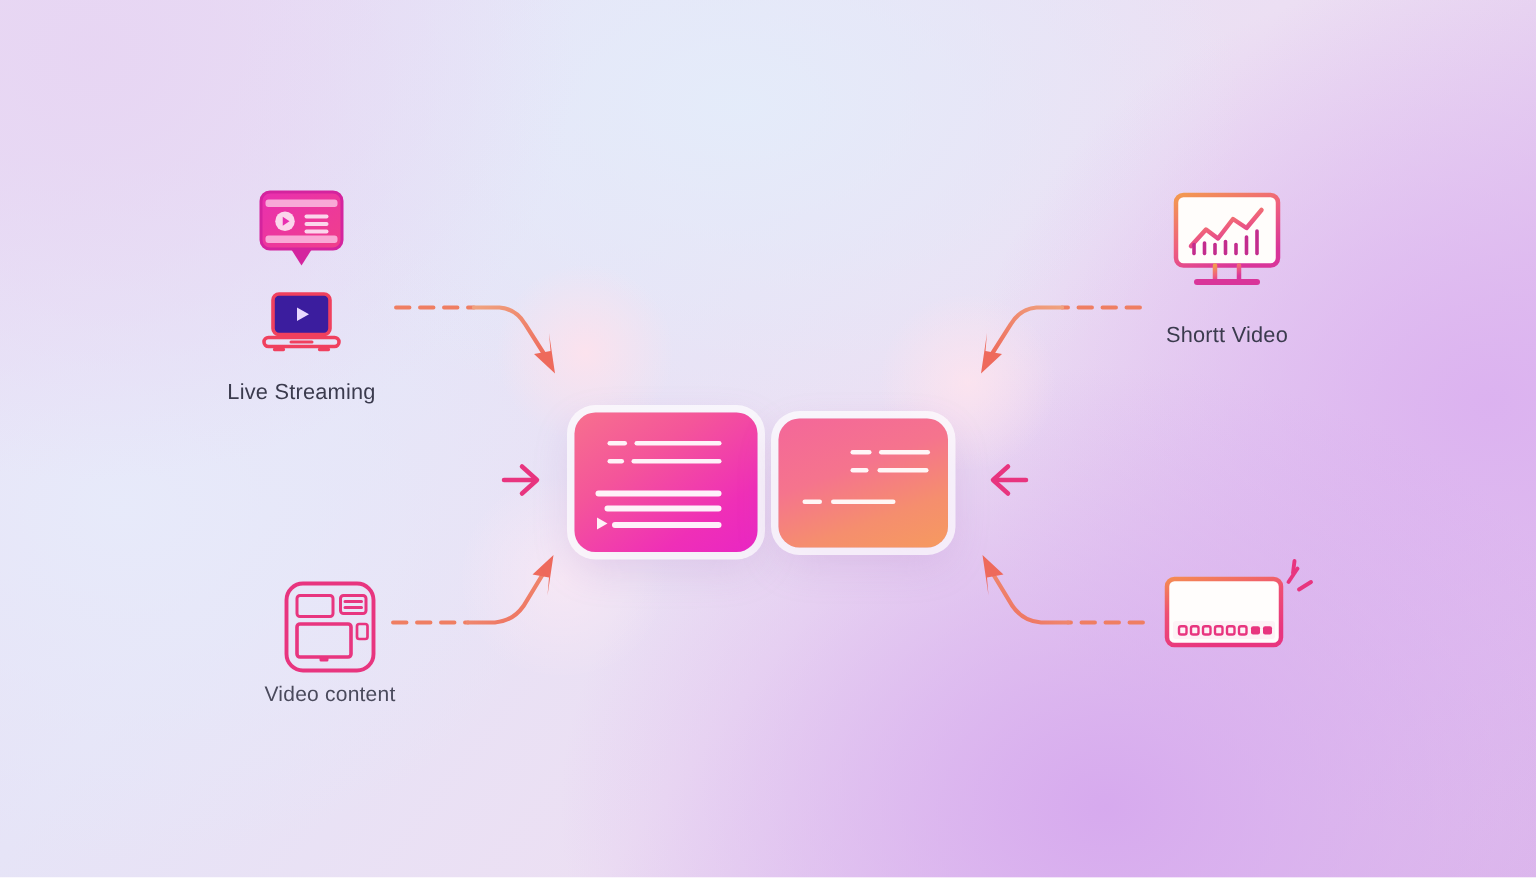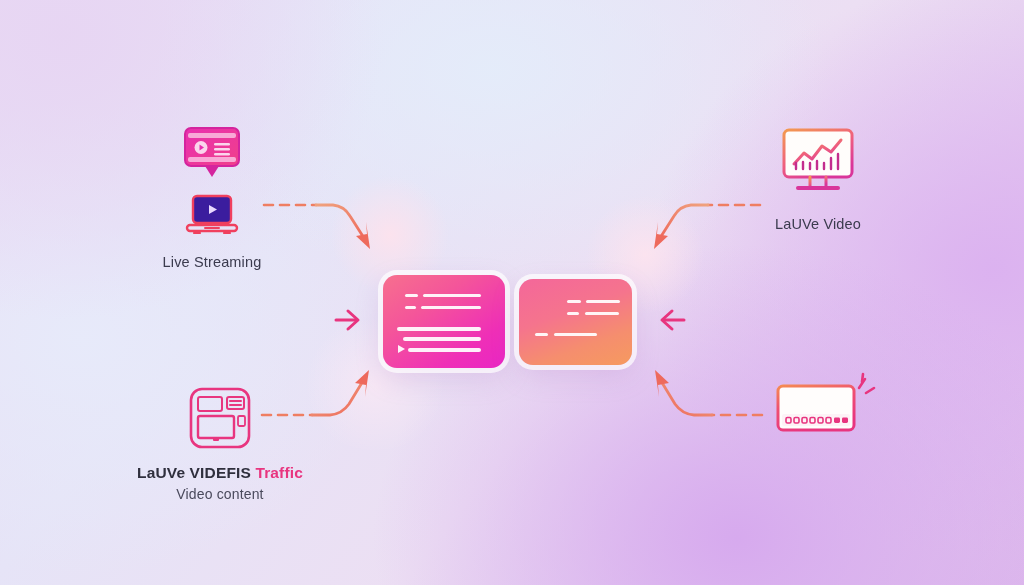--- a/index.html
+++ b/index.html
@@ -95,21 +95,21 @@
   .node-label .accent { color: #e8357f; }
   .node-label.sub {
     font-size: 14px;
     color: #4a4a5c;
     margin-top: 4px;
   }
 
   .icon-wrap { display: flex; justify-content: center; }
 
   
-  #node-live-streaming { left: 136px; top: 124px; width: 152px; }
+  #node-live-streaming { left: 125px; top: 124px; width: 152px; }
   #node-live-streaming .bubble-row { height: 66px; }
   #node-live-streaming .laptop-row { height: 54px; margin-top: 2px; }
   #node-live-streaming .node-label { margin-top: 8px; }
 
   
   #node-livel-video { left: 742px; top: 126px; width: 152px; }
   #node-livel-video .node-label { margin-top: 16px; }
 
   
   #node-traffic { left: 120px; top: 386px; width: 200px; }
@@ -244,37 +244,34 @@
           <path d="M31,43 L31,37"></path>
           <path d="M38,43 L38,35"></path>
           <path d="M45,43 L45,37"></path>
           <path d="M52,43 L52,32"></path>
           <path d="M59,43 L59,28"></path>
         </g>
         <path d="M31,51 L31,60 M47,51 L47,60" stroke="url(#mg1)" stroke-width="3" stroke-linecap="round"></path>
         <rect x="17" y="60" width="44" height="4" rx="2" fill="#d9359a"></rect>
       </svg>
     </div>
-    <div class="node-label">LaUVe Video</div>
+    <div class="node-label">Shortt Video</div>
   </div>
 
   <div class="node" id="node-traffic">
     <div class="icon-wrap">
       <svg width="64" height="64" viewBox="0 0 64 64" xmlns="http://www.w3.org/2000/svg">
         <rect x="3" y="3" width="58" height="58" rx="11" fill="none" stroke="#e8357f" stroke-width="2.6"></rect>
         <rect x="10" y="11" width="24" height="14" rx="2" fill="none" stroke="#e8357f" stroke-width="2"></rect>
         <rect x="39" y="11" width="17" height="12" rx="2" fill="none" stroke="#e8357f" stroke-width="2"></rect>
         <path d="M42,15 L53,15 M42,19 L53,19" stroke="#e8357f" stroke-width="2" stroke-linecap="round"></path>
         <rect x="10" y="30" width="36" height="22" rx="2" fill="none" stroke="#e8357f" stroke-width="2.4"></rect>
         <rect x="50" y="30" width="7" height="10" rx="1.5" fill="none" stroke="#e8357f" stroke-width="1.8"></rect>
         <rect x="25" y="52" width="6" height="3" rx="1" fill="#e8357f"></rect>
       </svg>
-    </div>
-    <div class="node-label strong">
-      <span>LaUVe VIDEFIS </span><span class="accent">Traffic</span>
     </div>
     <div class="node-label sub">Video content</div>
   </div>
 
   <div class="node" id="node-screen">
     <div class="icon-wrap">
       <svg width="104" height="72" viewBox="0 0 104 72" xmlns="http://www.w3.org/2000/svg">
         <defs>
           <linearGradient id="sg1" x1="0" y1="0" x2="0.4" y2="1">
             <stop offset="0%" stop-color="#f58b52"></stop>

